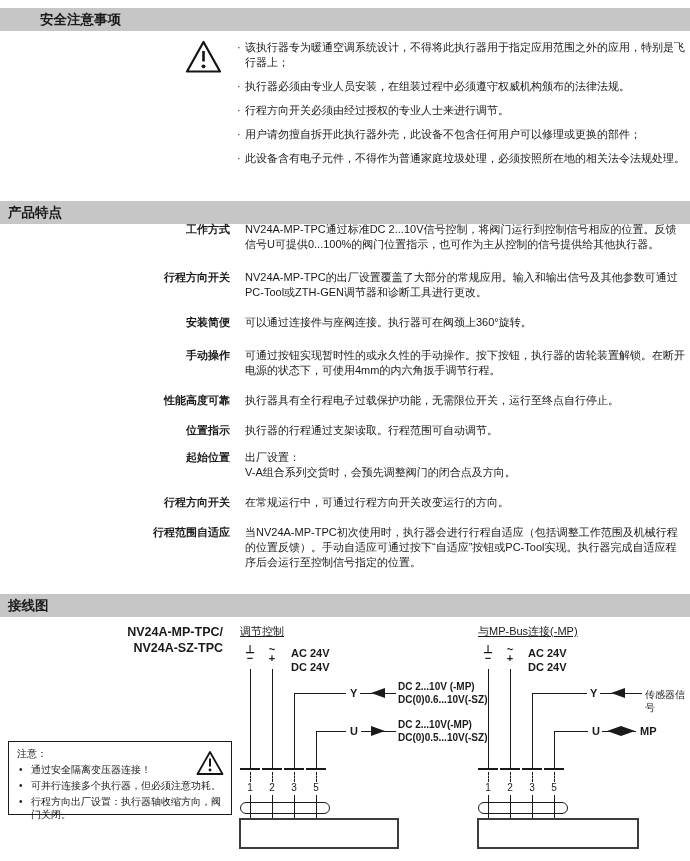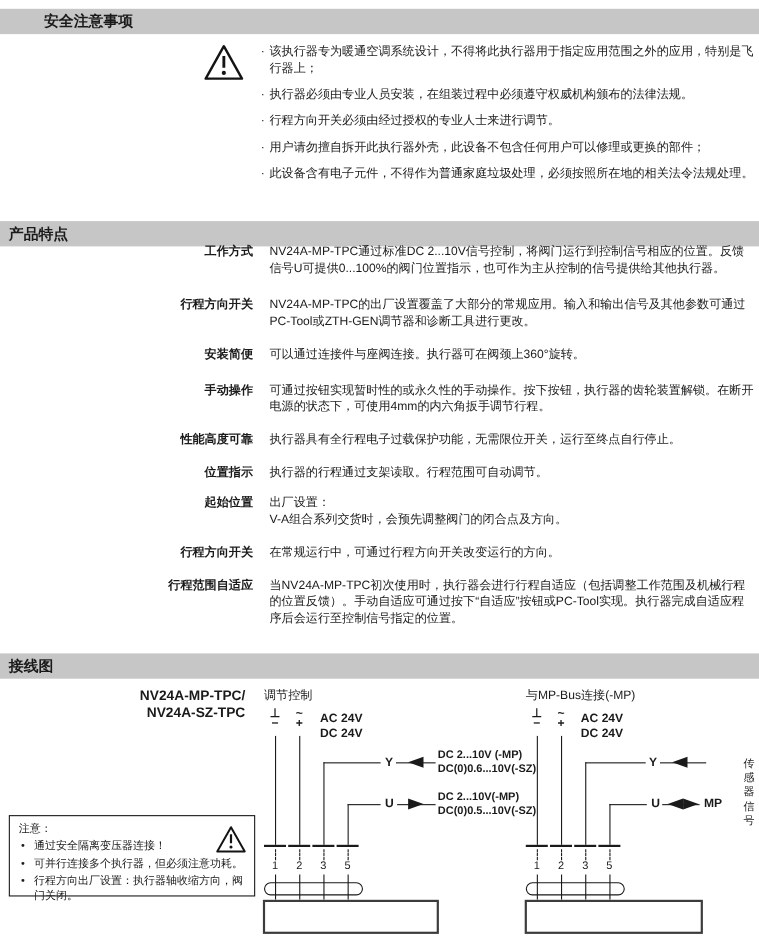--- a/index.html
+++ b/index.html
@@ -18,21 +18,21 @@
   .s-marker { width:8px; flex:0 0 8px; }
   .s-text { flex:1; }
 
   
   .feat-row { position:absolute; left:0; width:690px; display:flex; }
   .feat-label { width:230px; flex:0 0 230px; text-align:right; font-weight:bold; font-size:11px; line-height:15px; }
   .feat-text { margin-left:15px; width:442px; font-size:11px; line-height:15px; white-space:pre-line; }
 
   
   .model { position:absolute; left:58px; top:624px; width:165px; text-align:right; font-weight:bold; font-size:12.5px; line-height:16px; white-space:pre-line; }
-  .diag-title { position:absolute; top:624px; font-size:11px; }
+  .diag-title { position:absolute; top:624px; font-size:11px;text-decoration:underline; }
 
   .sym { position:absolute; top:645px; width:16px; display:flex; flex-direction:column; align-items:center; font-size:11px; font-weight:bold; line-height:9px; }
   .pwr { position:absolute; top:646px; font-size:11px; font-weight:bold; line-height:14px; }
 
   .vline { position:absolute; width:0; border-left:1px solid var(--ink); }
   .hline { position:absolute; height:0; border-top:1px solid var(--ink); }
   .vdash { position:absolute; width:0; border-left:1px dashed var(--ink); }
   .tbar  { position:absolute; width:20px; height:0; border-top:2px solid var(--ink); }
   .tnum  { position:absolute; width:14px; text-align:center; font-size:10px; line-height:12px; }
   .wire-lbl { position:absolute; font-size:11px; font-weight:bold; line-height:13px; }
@@ -205,21 +205,21 @@
   <div class="vline" style="left:488px; top:669px; height:99px;"></div>
   <div class="vline" style="left:510px; top:669px; height:99px;"></div>
   <div class="hline" style="left:532px; top:693px; width:55px;"></div>
   <div class="vline" style="left:532px; top:693px; height:75px;"></div>
   <div class="hline" style="left:554px; top:731px; width:34px;"></div>
   <div class="vline" style="left:554px; top:731px; height:37px;"></div>
 
   <div class="wire-lbl" style="left:590px; top:687px;">Y</div>
   <div class="hline" style="left:600px; top:693px; width:42px;"></div>
   <div class="tri-l" style="left:611px; top:688px;"></div>
-  <div class="sig-txt plain" style="left:645px; top:688px;margin-left:31px;">传感器信号</div>
+  <div class="sig-txt plain" style="left:645px; top:688px;">传感器信号</div>
 
   <div class="wire-lbl" style="left:592px; top:725px;">U</div>
   <div class="hline" style="left:602px; top:731px; width:34px;"></div>
   <div class="tri-l" style="left:607px; top:726px;"></div>
   <div class="tri-r" style="left:621px; top:726px;"></div>
   <div class="sig-txt" style="left:640px; top:725px; font-size:11px;">MP</div>
 
   <div class="tbar" style="left:478px; top:768px;"></div>
   <div class="tbar" style="left:500px; top:768px;"></div>
   <div class="tbar" style="left:522px; top:768px;"></div>

